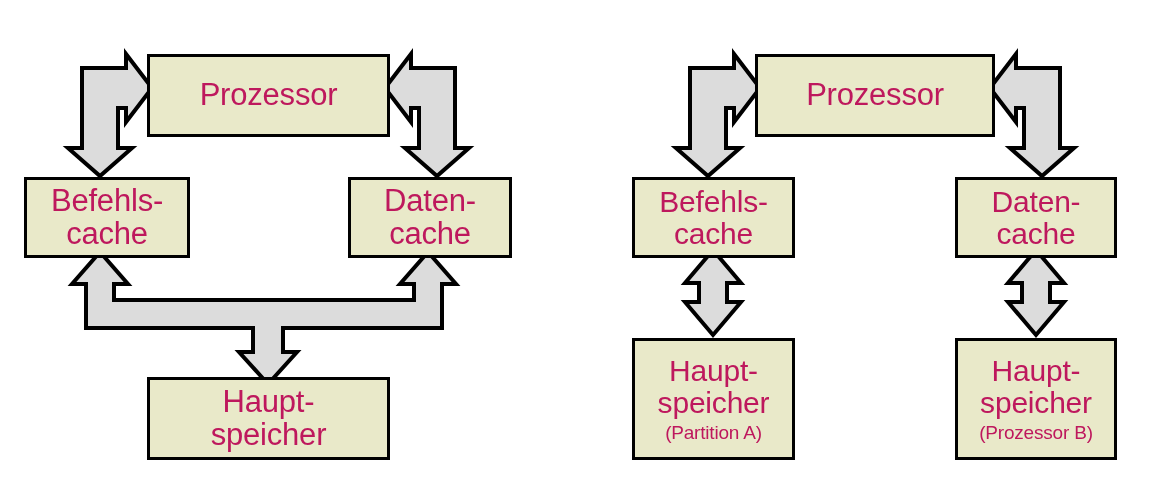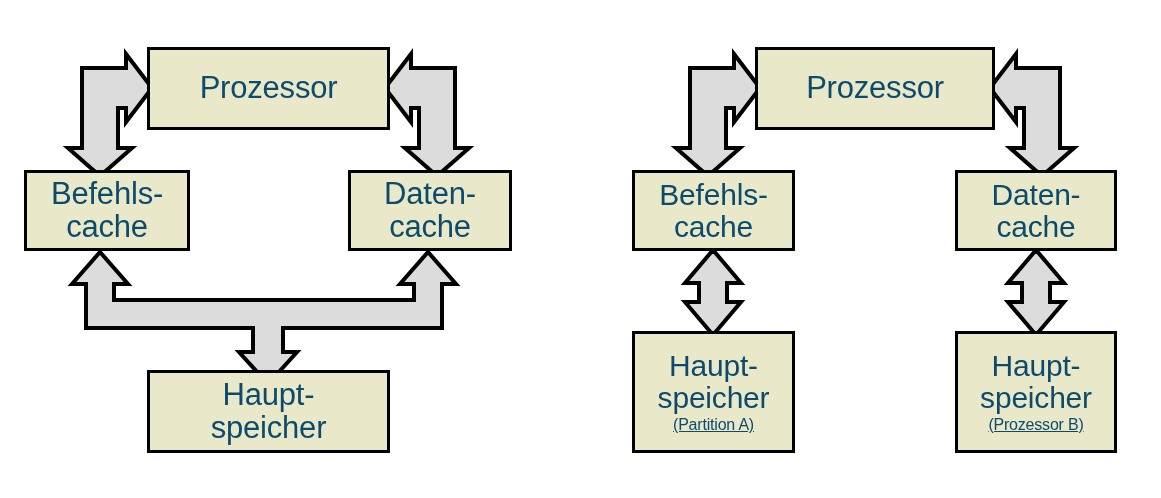--- a/index.html
+++ b/index.html
@@ -30,33 +30,33 @@
   .node {
     position: absolute;
     box-sizing: border-box;
     background: #e9e9c9;
     border: 3px solid #000000;
     display: flex;
     flex-direction: column;
     align-items: center;
     justify-content: center;
     text-align: center;
-    color: #0c4a6e;
+    color: #be185d;
     line-height: 1.06;
+    margin-top: 7px;
   }
   .node .main-label {
     font-size: 31px;
     white-space: pre-line;
     letter-spacing: -0.2px;
   }
   .node .sub-label {
-    font-size: 16px;
+    font-size: 19px;
     margin-top: 4px;
     letter-spacing: -0.2px;
-    text-decoration: underline;
   }
   .node.compact .main-label { font-size: 30px; }
 </style>
 </head>
 <body>
 
 <div id="canvas">
 
   <svg class="arrow-layer" viewBox="0 0 1161 498">
     <g fill="#dcdcdc" stroke="#000000" stroke-width="4" stroke-linejoin="miter">

